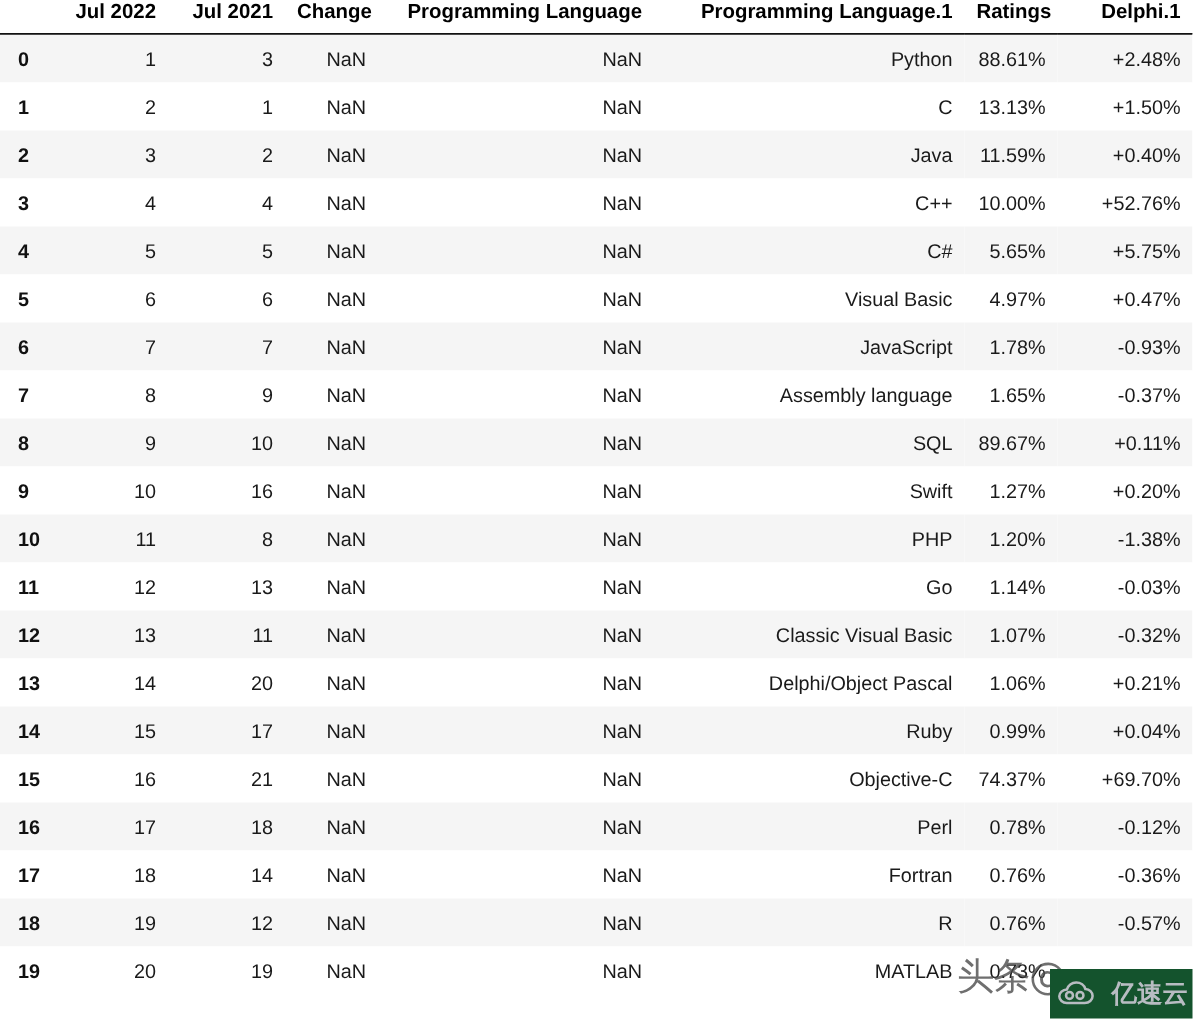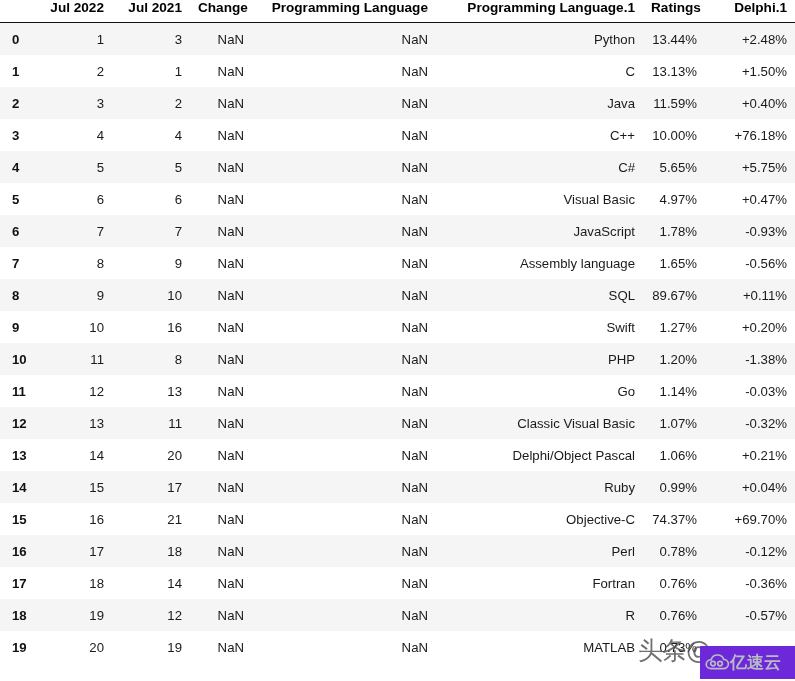--- a/index.html
+++ b/index.html
@@ -104,24 +104,24 @@
     white-space: nowrap;
     overflow: hidden;
     width: 88px;
     height: 30px;
   }
   .wm-yisuyun {
     left: 700px;
     top: 646px;
     width: 95px;
     height: 33px;
-    background: #6d28d9;
+    background: #14532d;
     display: flex;
     align-items: center;
-    gap: 0;
+    gap: 11px;
     padding-left: 4px;
     box-sizing: border-box;
   }
   .wm-yisuyun .cloud-icon {
     flex: 0 0 auto;
     line-height: 0;
   }
   .wm-yisuyun .wm-text {
     font-size: 17px;
     font-weight: bold;
@@ -159,21 +159,21 @@
       </tr>
     </thead>
     <tbody id="df-body">
         <tr class="even">
           <th class="idx">0</th>
           <td>1</td>
           <td>3</td>
           <td class="nan">NaN</td>
           <td class="nan">NaN</td>
           <td>Python</td>
-          <td>13.44%</td>
+          <td>88.61%</td>
           <td>+2.48%</td>
         </tr>
         <tr class="odd">
           <th class="idx">1</th>
           <td>2</td>
           <td>1</td>
           <td class="nan">NaN</td>
           <td class="nan">NaN</td>
           <td>C</td>
           <td>13.13%</td>
@@ -190,21 +190,21 @@
           <td>+0.40%</td>
         </tr>
         <tr class="odd">
           <th class="idx">3</th>
           <td>4</td>
           <td>4</td>
           <td class="nan">NaN</td>
           <td class="nan">NaN</td>
           <td>C++</td>
           <td>10.00%</td>
-          <td>+76.18%</td>
+          <td>+52.76%</td>
         </tr>
         <tr class="even">
           <th class="idx">4</th>
           <td>5</td>
           <td>5</td>
           <td class="nan">NaN</td>
           <td class="nan">NaN</td>
           <td>C#</td>
           <td>5.65%</td>
           <td>+5.75%</td>
@@ -230,21 +230,21 @@
           <td>-0.93%</td>
         </tr>
         <tr class="odd">
           <th class="idx">7</th>
           <td>8</td>
           <td>9</td>
           <td class="nan">NaN</td>
           <td class="nan">NaN</td>
           <td>Assembly language</td>
           <td>1.65%</td>
-          <td>-0.56%</td>
+          <td>-0.37%</td>
         </tr>
         <tr class="even">
           <th class="idx">8</th>
           <td>9</td>
           <td>10</td>
           <td class="nan">NaN</td>
           <td class="nan">NaN</td>
           <td>SQL</td>
           <td>89.67%</td>
           <td>+0.11%</td>

